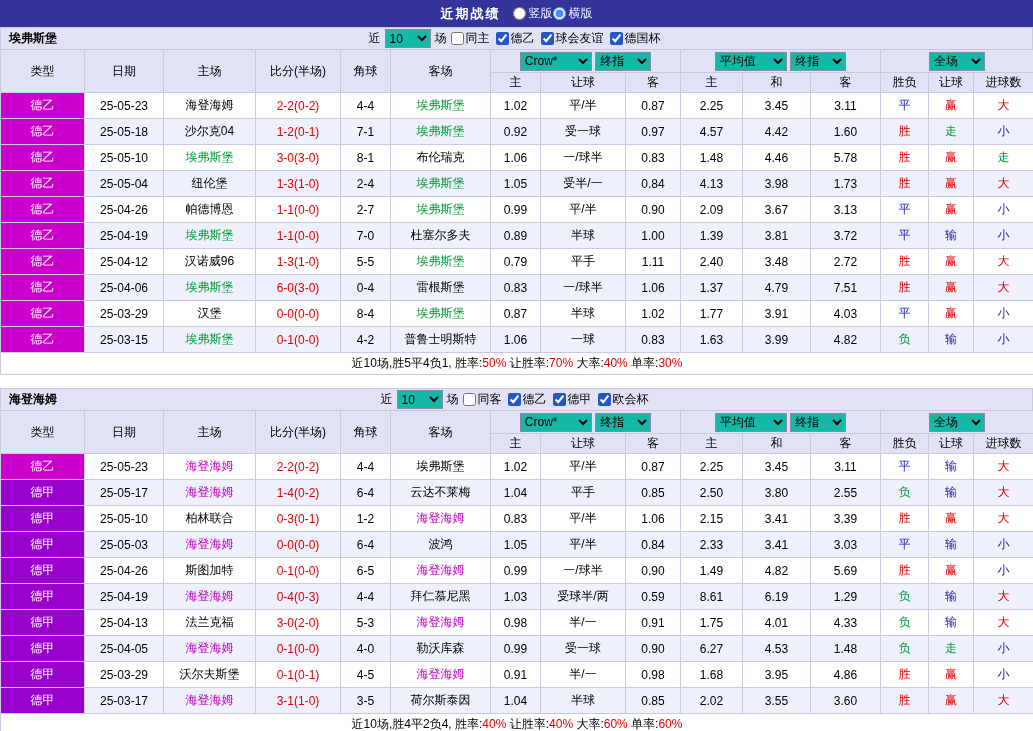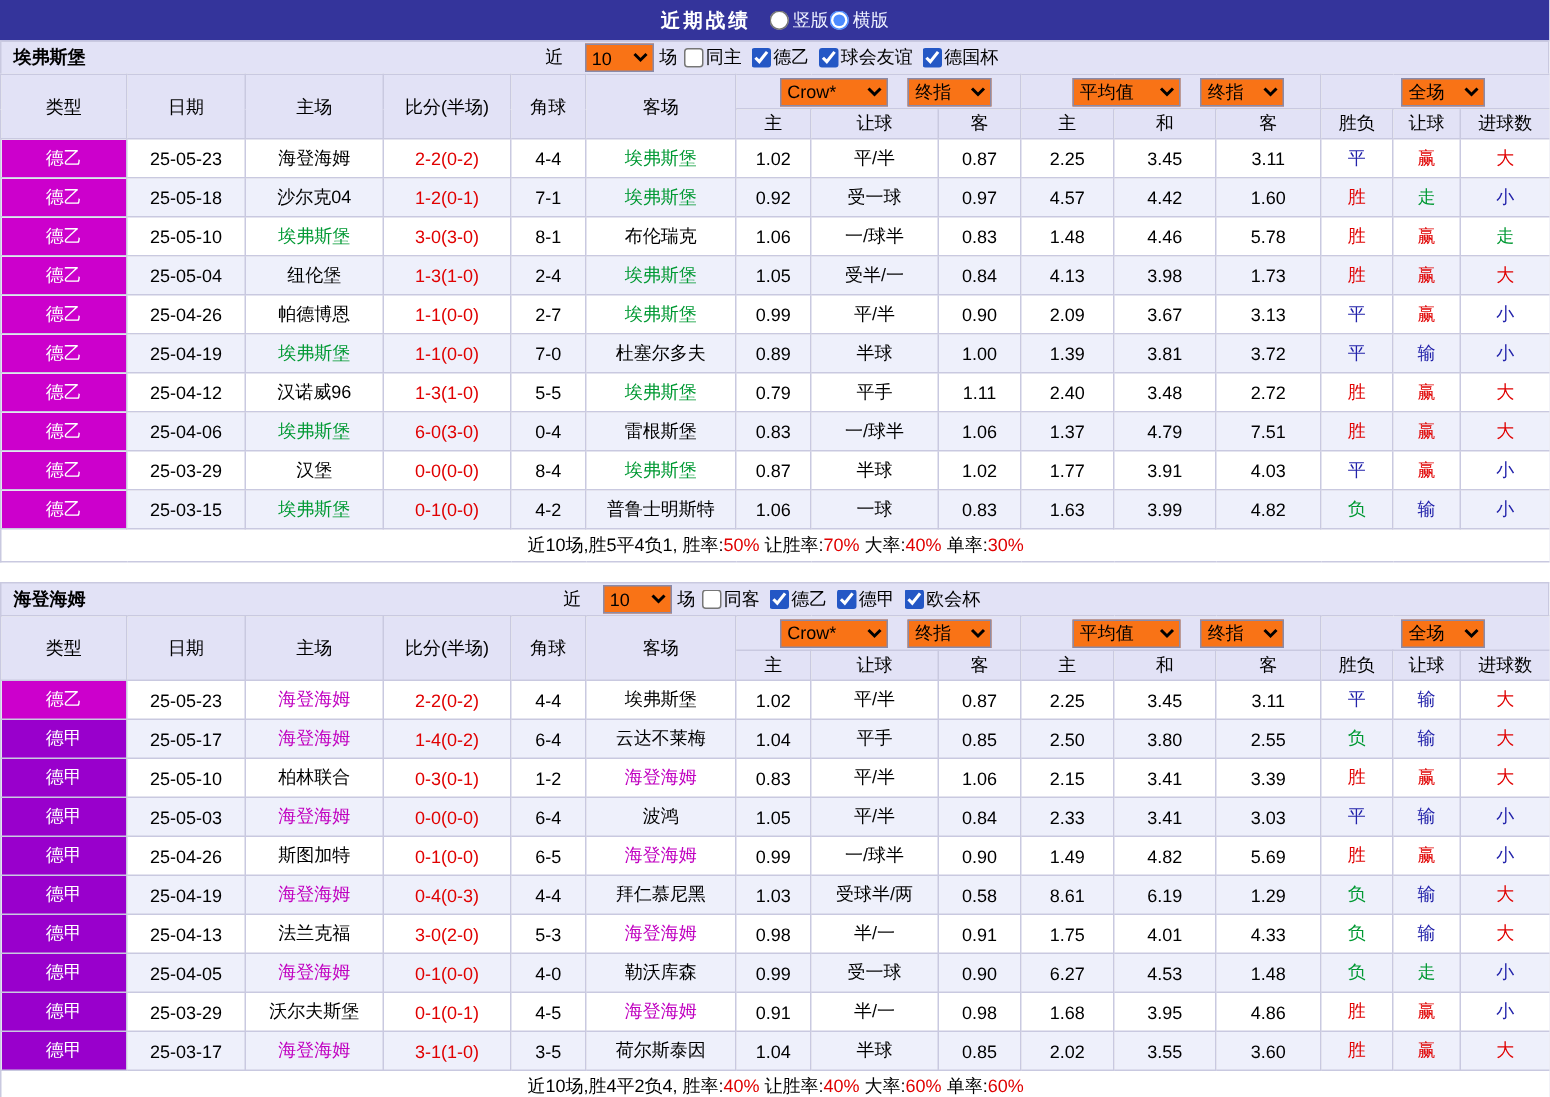--- a/index.html
+++ b/index.html
@@ -26,23 +26,22 @@
     border:1px solid #c9c9e0; border-bottom:none;
     display:flex; align-items:center;
   }
   .team-name { position:absolute; left:8px; font-weight:bold; }
   .filter-controls { margin:0 auto; display:flex; align-items:center; gap:4px; }
   .cb-group { display:flex; align-items:center; gap:2px; }
   .cb-group label { display:flex; align-items:center; gap:2px; margin-right:4px; cursor:pointer; }
   input[type=checkbox]{ accent-color:#2457c5; width:13px; height:13px; margin:0; }
 
   select {
-    font-size:12px; height:19px; border:1px solid #8a8aa8; background:#f97316;
+    font-size:12px; height:19px; border:1px solid #8a8aa8; background:#14b8a6;
     font-family:"Liberation Sans","DejaVu Sans",sans-serif;
-    margin-left:10px;
   }
   .count-select { width:46px; }
   .sel-wide { width:72px; }
   .sel-narrow { width:56px; }
 
   
   table.tbl { border-collapse:collapse; table-layout:fixed; width:1033px; }
   .tbl th, .tbl td {
     border:1px solid #c9c9e0; text-align:center; padding:0 2px;
     overflow:hidden; white-space:nowrap;
@@ -507,21 +506,21 @@
         </tr>
         <tr>
           <td class="league league-de1">德甲</td>
           <td>25-04-19</td>
           <td class="focal">海登海姆</td>
           <td class="score">0-4(0-3)</td>
           <td>4-4</td>
           <td>拜仁慕尼黑</td>
           <td>1.03</td>
           <td>受球半/两</td>
-          <td>0.58</td>
+          <td>0.59</td>
           <td>8.61</td>
           <td>6.19</td>
           <td>1.29</td>
           <td class="c-green">负</td>
           <td class="c-blue">输</td>
           <td class="c-red">大</td>
         </tr>
         <tr>
           <td class="league league-de1">德甲</td>
           <td>25-04-13</td>

